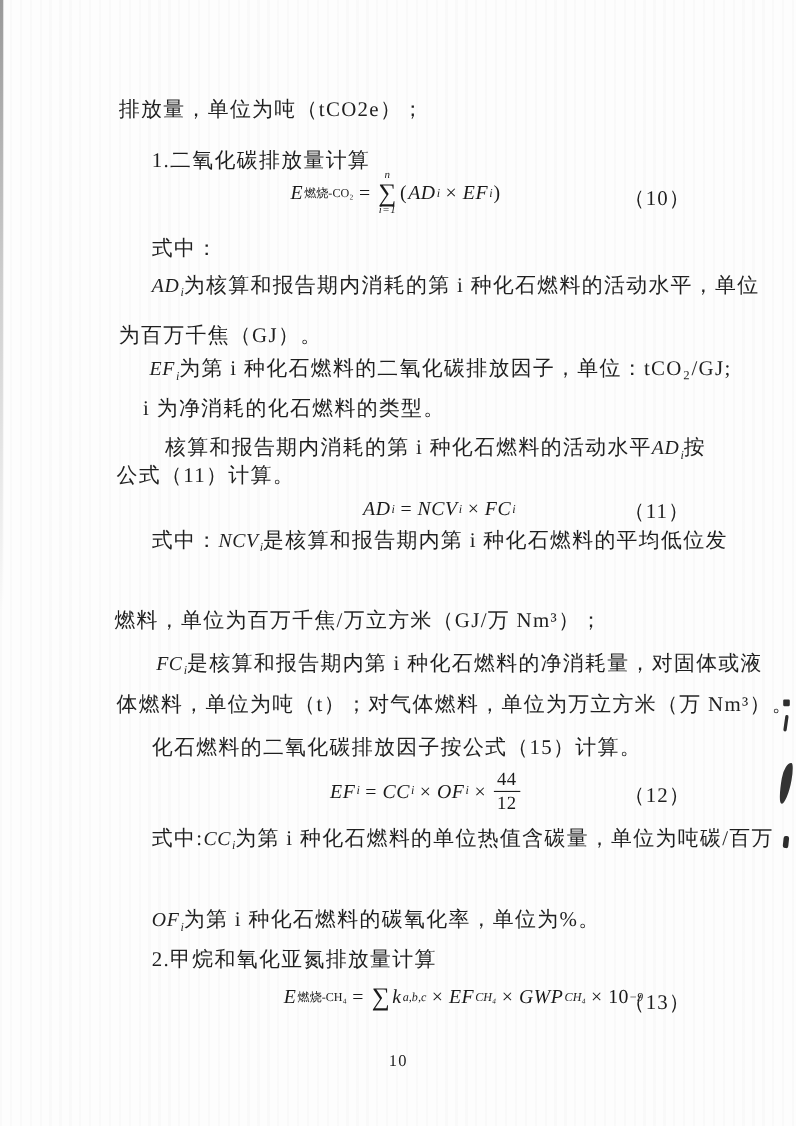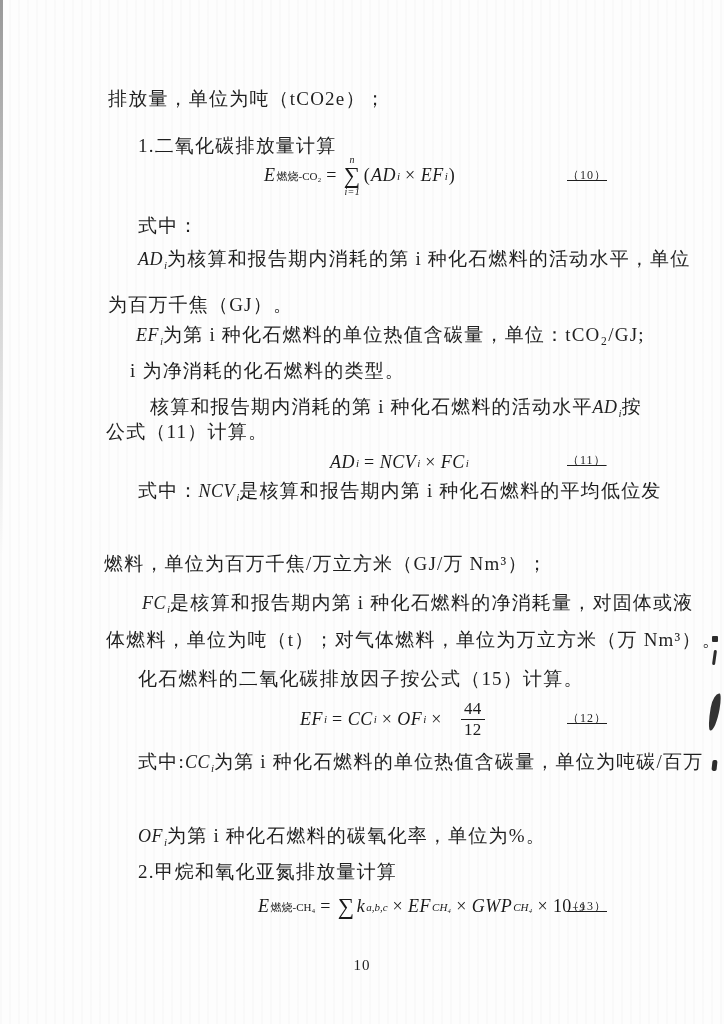--- a/index.html
+++ b/index.html
@@ -62,32 +62,31 @@
   }
   .sum-sup, .sum-sub { font-size: 10px; font-style: italic; line-height: 1; }
   .sum-sym { font-size: 23px; line-height: 0.95; font-style: normal; }
   .frac {
     display: inline-flex;
     flex-direction: column;
     align-items: center;
     font-style: normal;
     line-height: 1.05;
     font-size: 17px;
-    margin: 0 14px;
+    margin: 0 2px;
     vertical-align: middle;
   }
   .frac .fr-num { border-bottom: 1.4px solid #1a1a1a; padding: 0 3px 1px; }
   .frac .fr-den { padding-top: 1px; }
   .eqnum {
     position: absolute;
-    font-size: 12px;
+    font-size: 19px;
     letter-spacing: 1px;
     color: #1f1f1f;
     white-space: nowrap;
-    text-decoration: underline;
   }
   .page-number {
     position: absolute;
     top: 957px;
     left: 0;
     width: 724px;
     text-align: center;
     font-size: 15px;
     color: #222;
     letter-spacing: 1px;
@@ -142,21 +141,21 @@
   </div>
 
   <div class="ln" style="left:138px; top:246px">
     <span class="v">AD</span><sub>i</sub><span>为核算和报告期内消耗的第 i 种化石燃料的活动水平，单位</span>
   </div>
   <div class="ln" style="left:108px; top:292px">
     <span>为百万千焦（GJ）。</span>
   </div>
 
   <div class="ln" style="left:136px; top:322px">
-    <span class="v">EF</span><sub>i</sub><span>为第 i 种化石燃料的单位热值含碳量，单位：tCO₂/GJ;</span>
+    <span class="v">EF</span><sub>i</sub><span>为第 i 种化石燃料的二氧化碳排放因子，单位：tCO₂/GJ;</span>
   </div>
 
   <div class="ln" style="left:130px; top:358px">
     <span>i 为净消耗的化石燃料的类型。</span>
   </div>
 
   <div class="ln" style="left:150px; top:394px">
     <span>核算和报告期内消耗的第 i 种化石燃料的活动水平</span><span class="v">AD</span><sub>i</sub><span>按</span>
   </div>
   <div class="ln" style="left:106px; top:419px">

